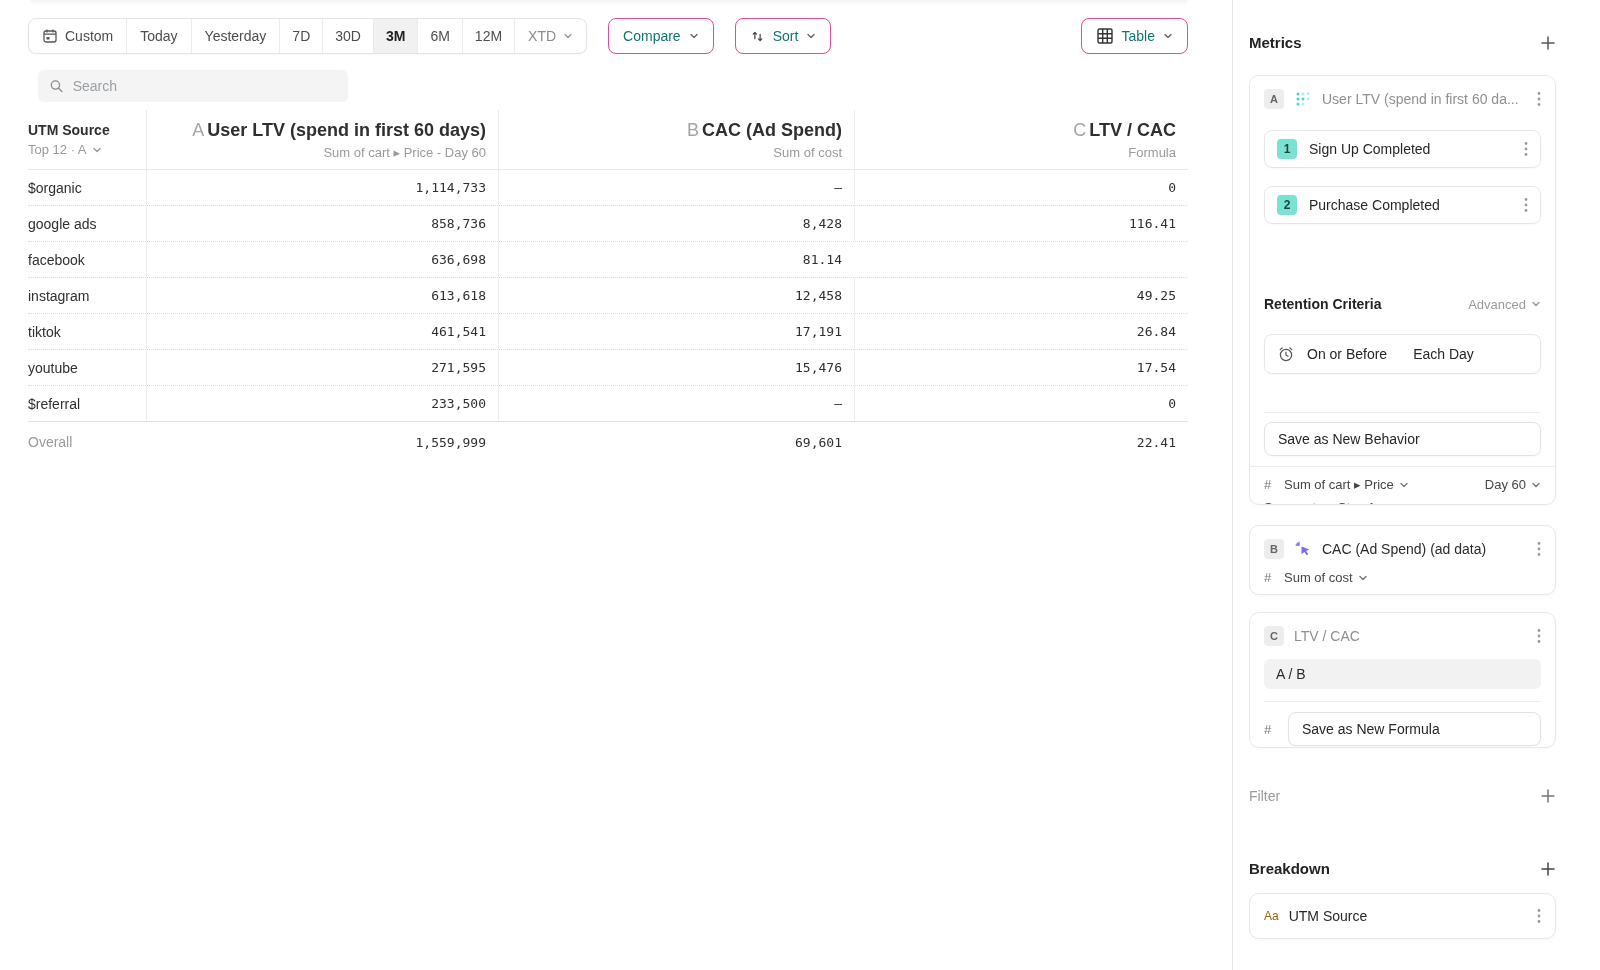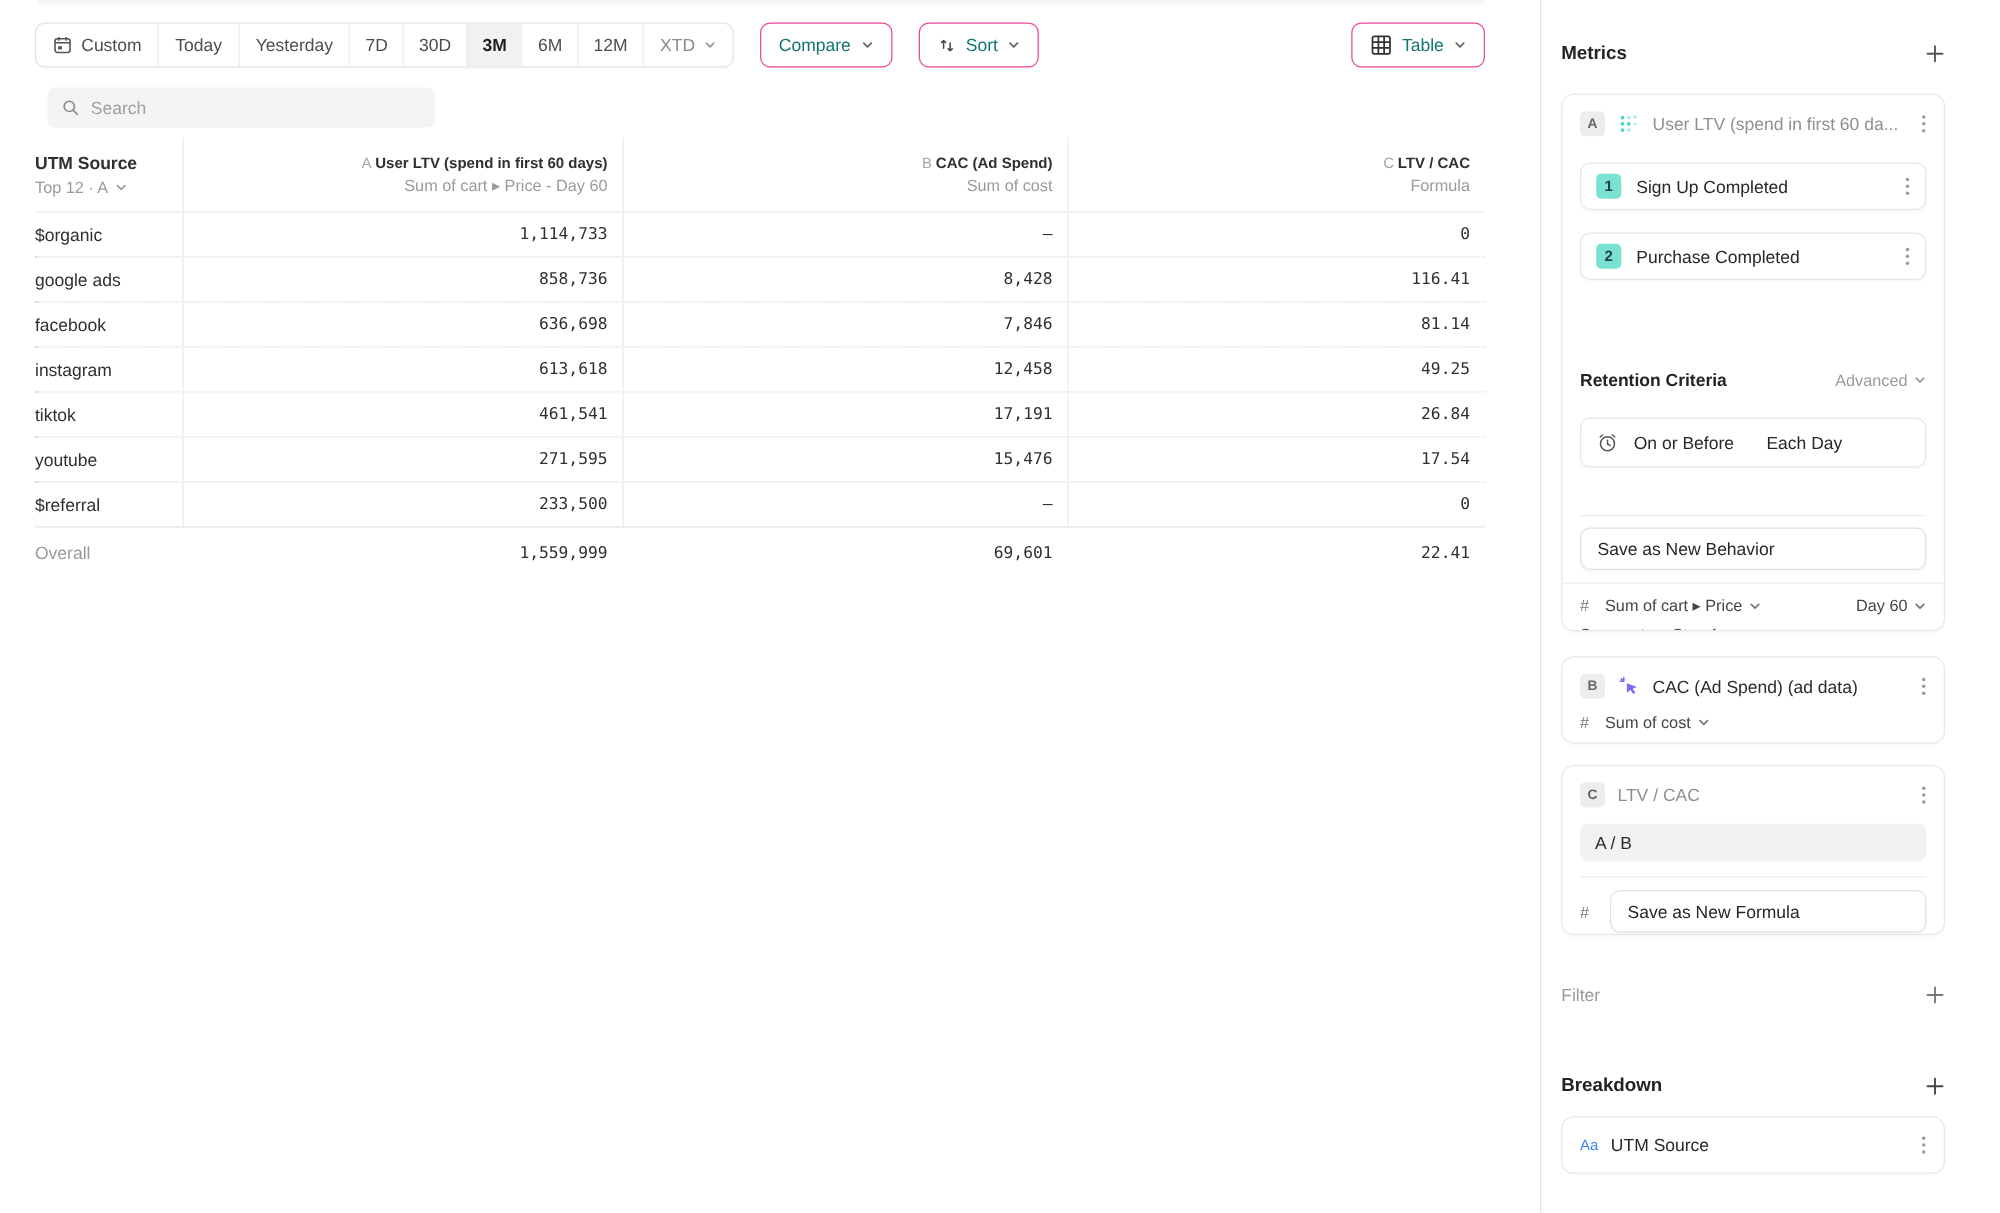--- a/index.html
+++ b/index.html
@@ -43,21 +43,21 @@
   .dr { height:36px; border-bottom:1px dotted #dcdcdc; }
   .dr.last { border-bottom:1px solid #e2e2e2; }
   .or { height:40px; align-items:center; }
   .cell { display:flex; align-items:center; font-size:14px; color:#2f2f2f; }
   .cell.vline { border-left:1px solid #ececec; }
   .cell.num { justify-content:flex-end; padding-right:12px; font-size:13px; }
   .hname { flex-direction:column; align-items:flex-start; justify-content:center; gap:4px; }
   .hname .t1 { font-weight:700; font-size:14px; color:#2f2f2f; }
   .hname .t2 { font-size:13px; color:#9a9a9a; display:flex; align-items:center; gap:5px; cursor:pointer; }
   .hmet { flex-direction:column; align-items:flex-end; justify-content:center; gap:4px; padding-right:12px; }
-  .hmet .t1 { font-size:12px; }
+  .hmet .t1 { font-size:18px; }
   .hmet .t1 .letter { color:#a5a5a5; font-weight:400; margin-right:3px; }
   .hmet .t1 .ttl { font-weight:700; color:#2f2f2f; }
   .hmet .t2 { font-size:13px; color:#9a9a9a; }
   .or .cell { font-size:13px; }
   .or .oname { font-size:14px; color:#9a9a9a; }
 
   
   .sidebar { position:absolute; left:1232px; top:0; width:368px; height:970px;
     border-left:1px solid #e5e5e5; background:#fff; }
   .sb-head { position:absolute; left:16px; right:44px; top:34px; display:flex;
@@ -102,21 +102,21 @@
 
   .formula-box { margin-top:12px; height:30px; background:#f2f2f3; border-radius:6px; display:flex;
     align-items:center; padding:0 12px; font-size:14px; color:#2a2a2a; cursor:text; }
   .divider-c { height:1px; background:#ededed; margin-top:12px; }
   .formula-save-row { display:flex; align-items:center; gap:12px; margin-top:10px; }
   .formula-save-row .save-btn { flex:1; margin-top:0; }
 
   .section-row { position:absolute; left:16px; right:44px; display:flex; align-items:center;
     justify-content:space-between;text-align:center; }
   .bd-card { display:flex; align-items:center; gap:10px; }
-  .aa { font-size:12px; color:#3b82f6; flex:none; }
+  .aa { font-size:12px; color:#a16207; flex:none; }
   .bd-card .lbl { font-size:14px; color:#262626; flex:1; }
 
   .chev { flex:none; }
 </style>
 </head>
 <body>
 
 <div class="main">
   <div class="top-sliver"></div>
 
@@ -227,21 +227,20 @@
     </div>
     <div class="trow dr">
       <div class="cell">google ads</div>
       <div class="cell vline num mono">858,736</div>
       <div class="cell vline num mono">8,428</div>
       <div class="cell vline num mono">116.41</div>
     </div>
     <div class="trow dr">
       <div class="cell">facebook</div>
       <div class="cell vline num mono">636,698</div>
-      <div class="cell vline num mono">7,846</div>
       <div class="cell vline num mono">81.14</div>
     </div>
     <div class="trow dr">
       <div class="cell">instagram</div>
       <div class="cell vline num mono">613,618</div>
       <div class="cell vline num mono">12,458</div>
       <div class="cell vline num mono">49.25</div>
     </div>
     <div class="trow dr">
       <div class="cell">tiktok</div>

